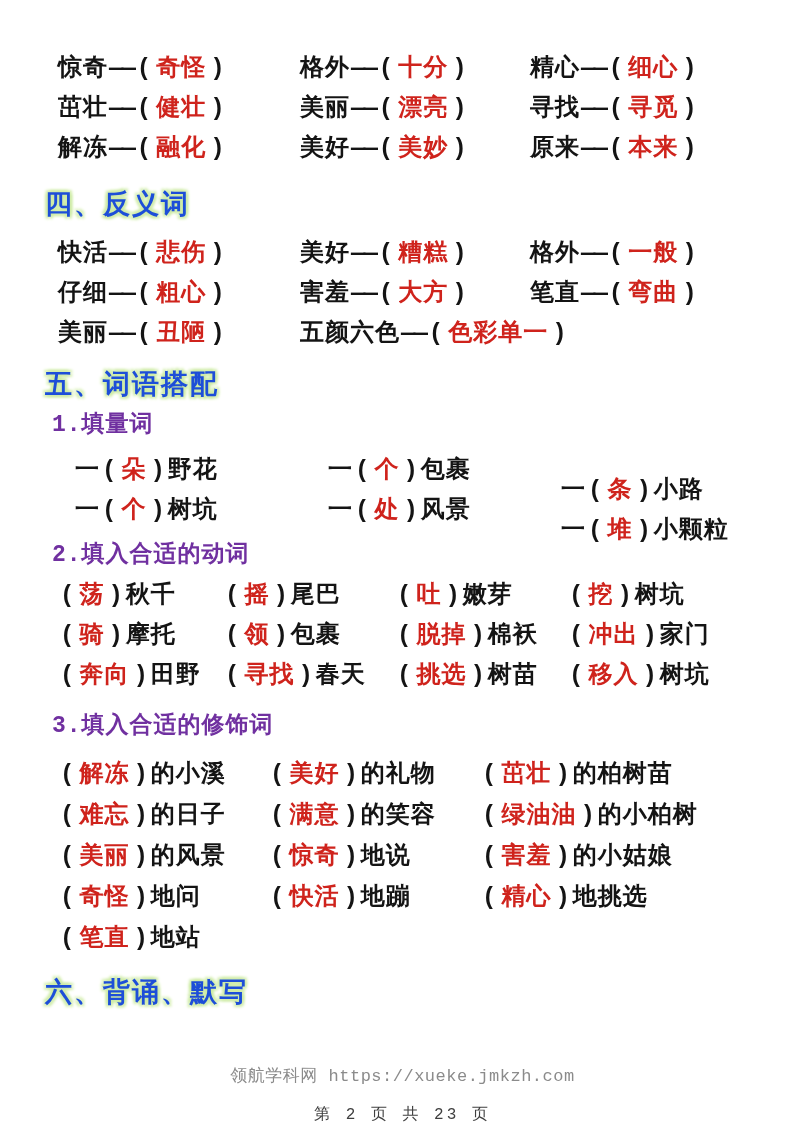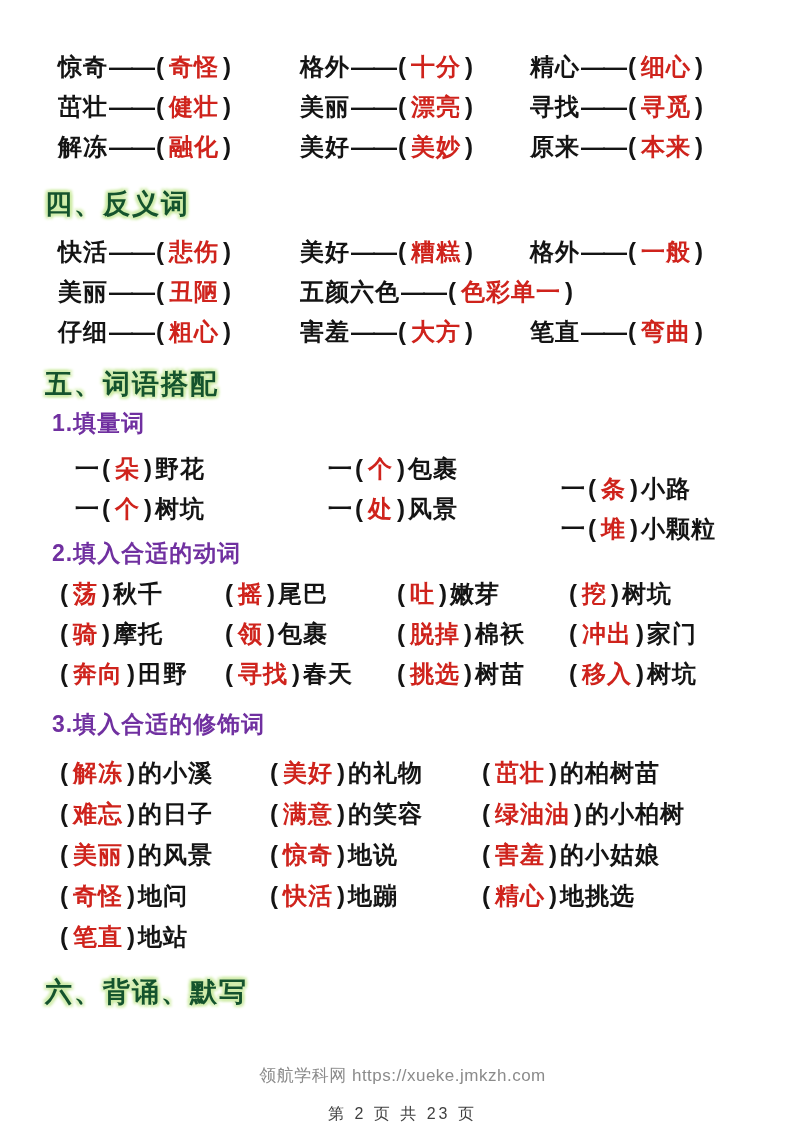--- a/index.html
+++ b/index.html
@@ -3,21 +3,21 @@
 <meta charset="utf-8">
 <style>
   * { margin:0; padding:0; box-sizing:border-box; }
   html,body { background:#e8e8e8; }
   .page {
     position:relative;
     width:793px; height:1122px;
     margin:0 auto;
     background:var(--page_background, #ffffff);
     overflow:hidden;
-    font-family:Liberation Sans, sans-serif;
+    font-family:Liberation Mono, monospace;
     color:var(--text_black, #141414);
   }
   .sec { position:absolute; left:58px; right:28px; }
   .row { display:flex; align-items:center; height:40px; font-size:24px; font-weight:600; letter-spacing:1px; white-space:nowrap; }
   .row-m { height:41px; }
   .cell { flex:0 0 auto; white-space:nowrap; }
   
   .c1 { width:242px; } .c2 { width:230px; } .c3 { flex:1; }
   .cwide { flex:1; }
   
@@ -27,21 +27,21 @@
   .v1 { width:165px; } .v2 { width:172px; } .v3 { width:172px; } .v4 { flex:1; }
   
   .d1 { width:210px; } .d2 { width:212px; } .d3 { flex:1; }
 
   .red { color:var(--answer_red, #cf231c); margin:0 2px; }
   .paren { margin:0 2px; font-weight:600; }
   .dash { letter-spacing:-2px; margin:0 1px; font-weight:700; }
 
   .h-green {
     position:absolute; left:45px;
-    font-size:27px; font-weight:700; color:#14532d; letter-spacing:2px;
+    font-size:27px; font-weight:700; color:#1d4ed8; letter-spacing:2px;
     text-shadow:-2px -2px 3px var(--heading_glow_green,#cdeba4),
                  2px -2px 3px var(--heading_glow_green,#cdeba4),
                 -2px  2px 3px var(--heading_glow_green,#cdeba4),
                  2px  2px 3px var(--heading_glow_green,#cdeba4);
     white-space:nowrap;
   }
   .h-purple {
     position:absolute; left:52px;
     font-size:23px; font-weight:700; color:var(--subheading_purple,#7030a0);
     letter-spacing:1px; white-space:nowrap;
@@ -75,27 +75,27 @@
 
   <div class="h-green" style="top:186px">四、反义词</div>
 
   <div class="sec" style="top:232px">
     <div class="row">
       <div class="cell c1"><span>快活</span><span class="dash">——</span><span class="paren">(</span><span class="red">悲伤</span><span class="paren">)</span></div>
       <div class="cell c2"><span>美好</span><span class="dash">——</span><span class="paren">(</span><span class="red">糟糕</span><span class="paren">)</span></div>
       <div class="cell c3"><span>格外</span><span class="dash">——</span><span class="paren">(</span><span class="red">一般</span><span class="paren">)</span></div>
     </div>
     <div class="row">
-      <div class="cell c1"><span>美丽</span><span class="dash">——</span><span class="paren">(</span><span class="red">丑陋</span><span class="paren">)</span></div>
-      <div class="cell cwide"><span>五颜六色</span><span class="dash">——</span><span class="paren">(</span><span class="red">色彩单一</span><span class="paren">)</span></div>
-    </div>
-    <div class="row">
       <div class="cell c1"><span>仔细</span><span class="dash">——</span><span class="paren">(</span><span class="red">粗心</span><span class="paren">)</span></div>
       <div class="cell c2"><span>害羞</span><span class="dash">——</span><span class="paren">(</span><span class="red">大方</span><span class="paren">)</span></div>
       <div class="cell c3"><span>笔直</span><span class="dash">——</span><span class="paren">(</span><span class="red">弯曲</span><span class="paren">)</span></div>
+    </div>
+    <div class="row">
+      <div class="cell c1"><span>美丽</span><span class="dash">——</span><span class="paren">(</span><span class="red">丑陋</span><span class="paren">)</span></div>
+      <div class="cell cwide"><span>五颜六色</span><span class="dash">——</span><span class="paren">(</span><span class="red">色彩单一</span><span class="paren">)</span></div>
     </div>
   </div>
 
   <div class="h-green" style="top:366px">五、词语搭配</div>
   <div class="h-purple" style="top:408px">1.填量词</div>
 
   <div class="sec meas" style="top:449px">
     <div class="row">
       <div class="cell m1"><span>一</span><span class="paren">(</span><span class="red">朵</span><span class="paren">)</span><span>野花</span></div>
       <div class="cell m2"><span>一</span><span class="paren">(</span><span class="red">个</span><span class="paren">)</span><span>包裹</span></div>

